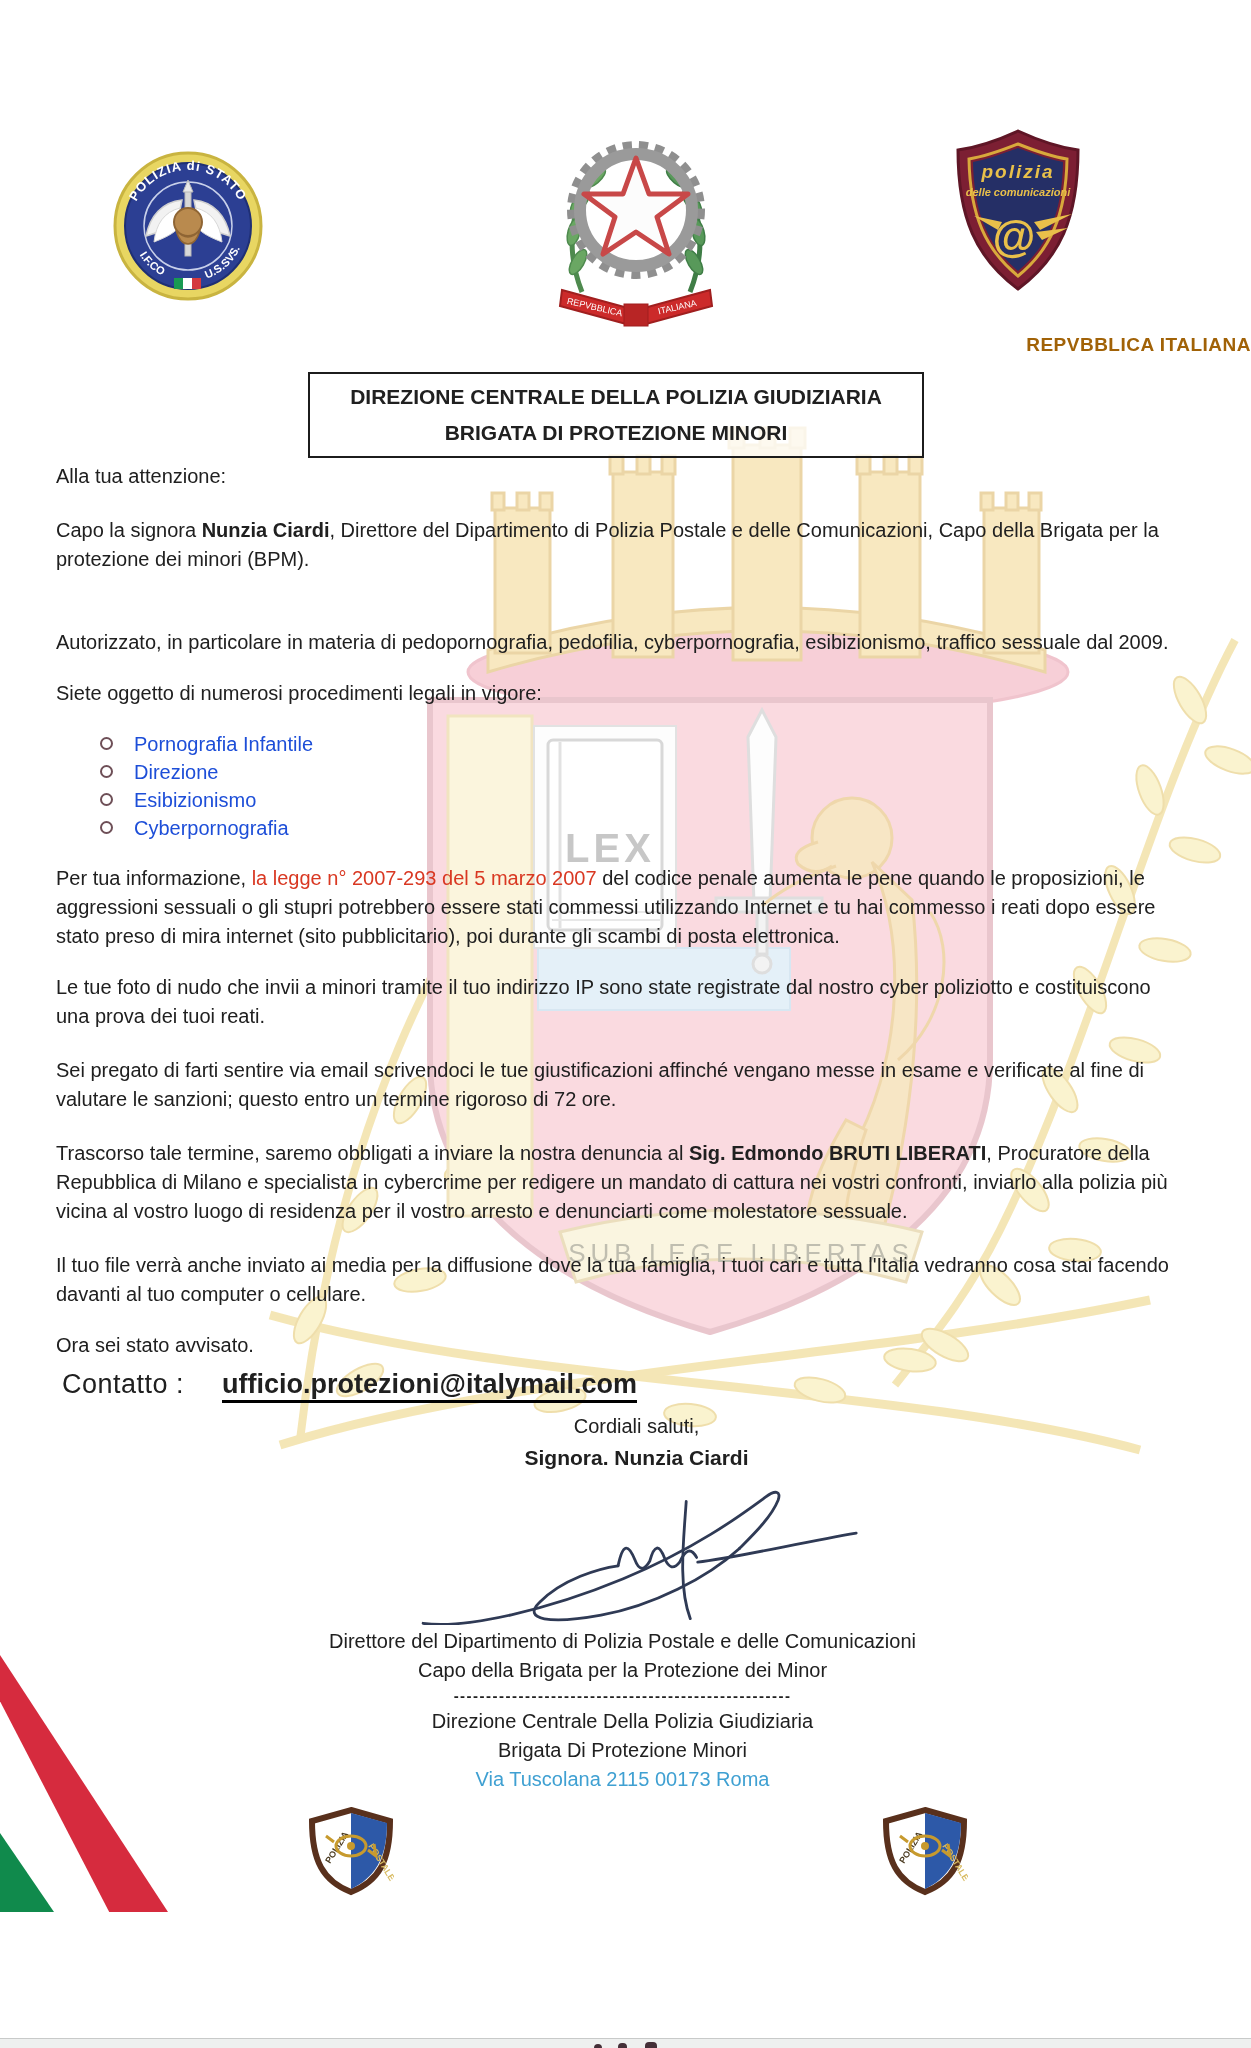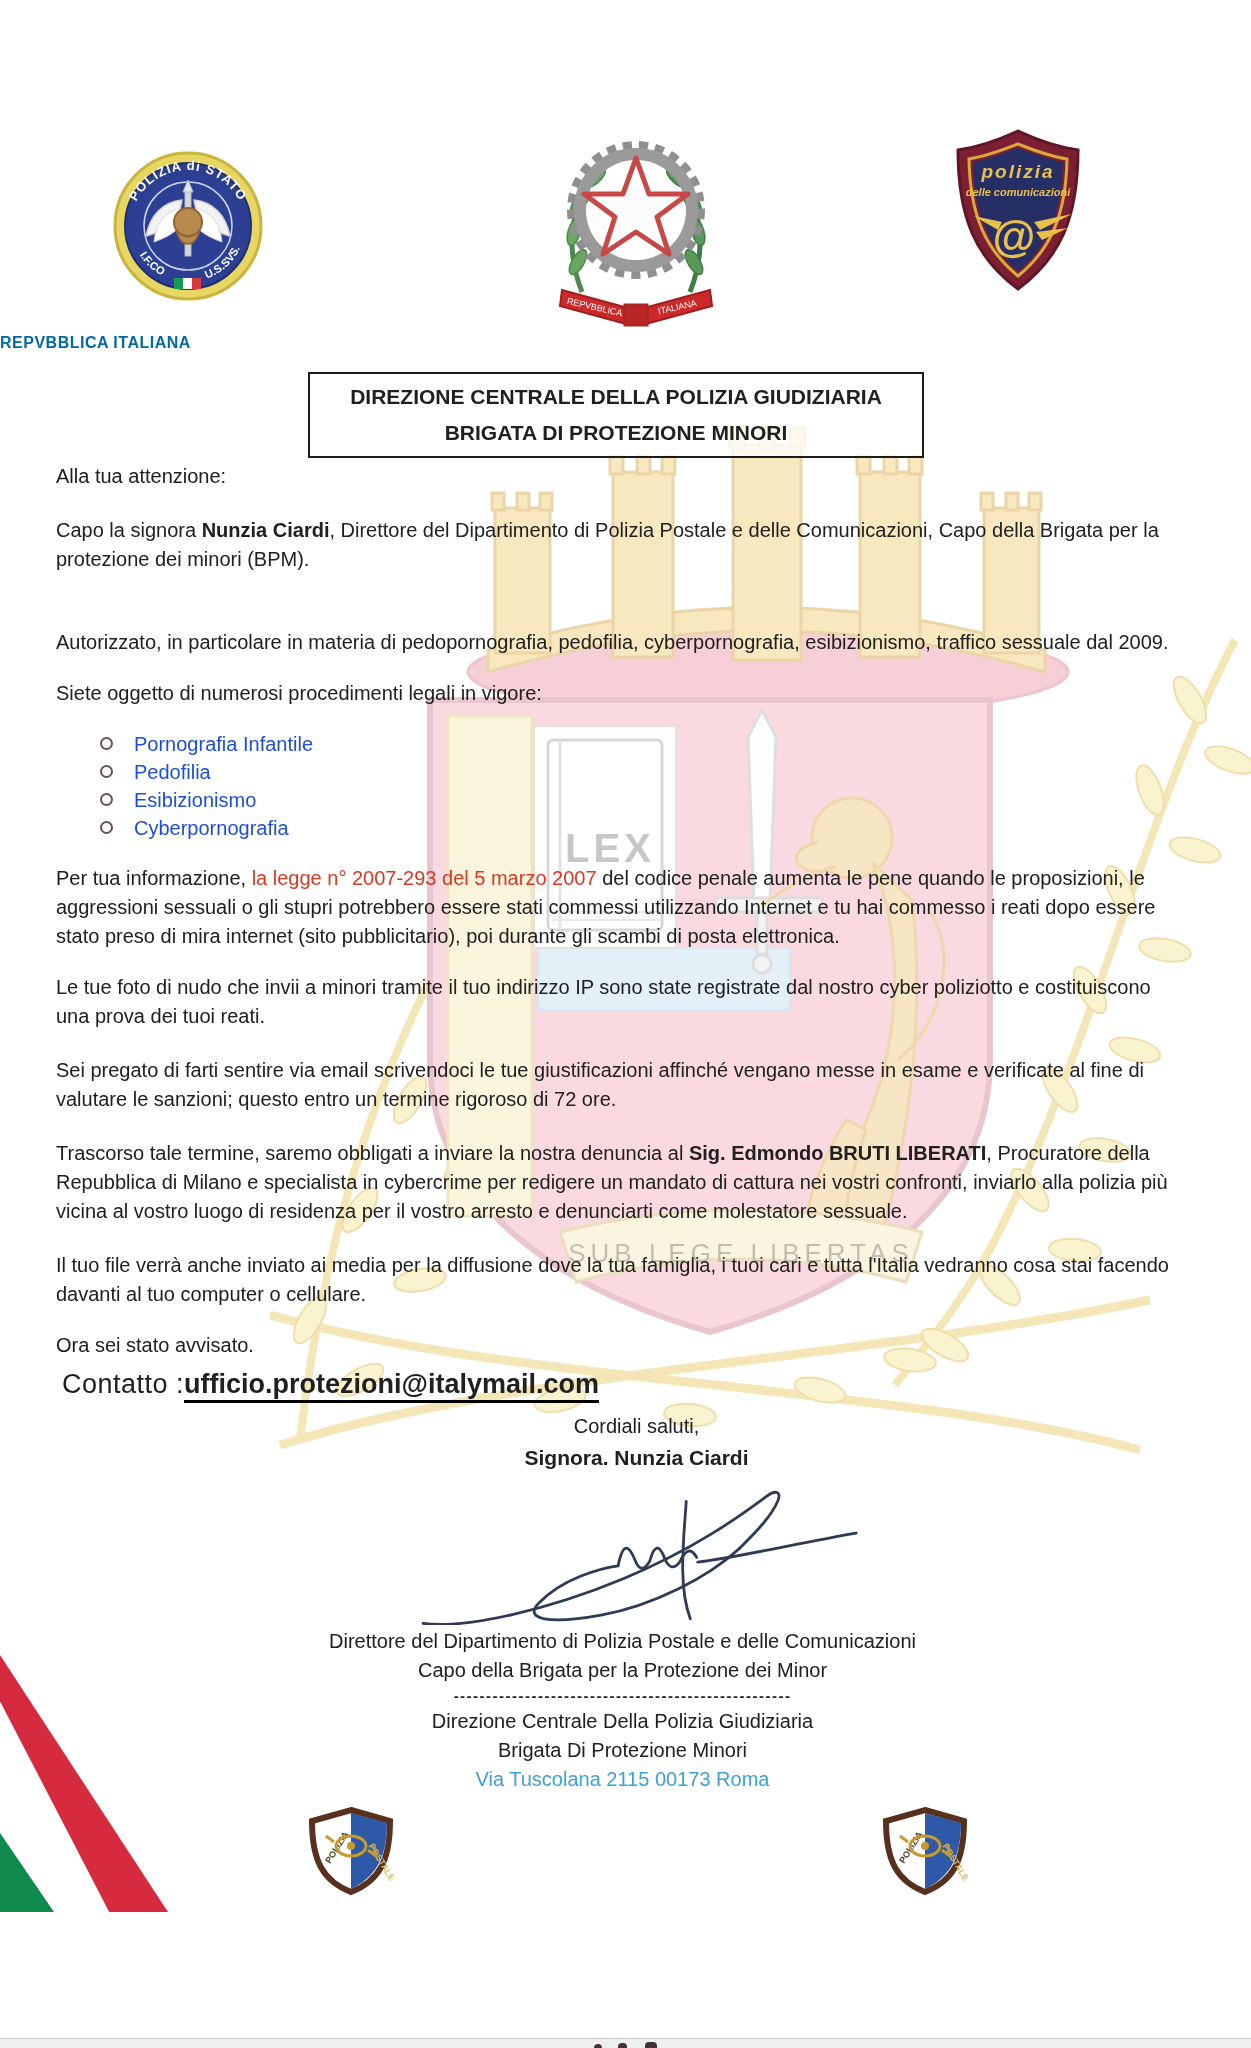--- a/index.html
+++ b/index.html
@@ -9,42 +9,42 @@
     font-family:"Liberation Sans", sans-serif;
     color:#202020;
   }
   
   .watermark{position:absolute;left:0;top:330px;z-index:0;opacity:.55;pointer-events:none;}
   
   .badge-left{position:absolute;left:112px;top:150px;z-index:2;}
   .emblem-center{position:absolute;left:552px;top:122px;z-index:2;}
   .badge-right{position:absolute;left:952px;top:126px;z-index:2;}
   .caption{
-    position:absolute;left:0;right:0;top:334px;text-align:left;z-index:2;
-    font-size:16px;font-weight:bold;color:#0369a1;letter-spacing:.5px;
+    position:absolute;left:0;right:0;top:334px;text-align:right;z-index:2;
+    font-size:19px;font-weight:bold;color:#a16207;letter-spacing:.5px;
   }
   .title-box{
     position:absolute;left:308px;top:372px;width:612px;z-index:2;
     border:2px solid #1c1c1c;background:rgba(255,255,255,.75);
     text-align:center;font-weight:bold;font-size:21px;line-height:36px;padding:5px 0;
   }
   
   .content{position:absolute;left:56px;right:62px;top:462px;z-index:2;font-size:20px;line-height:29px;}
   .para{margin:0 0 25px 0;}
   .para.tight{margin-bottom:22px;}
   b{font-weight:bold;}
   .law-red{color:#d93822;}
   .charges{list-style:none;margin:0 0 22px 44px;padding:0;color:#1d4ed8;line-height:28px;}
   .charges li{margin:0;}
   .bullet{
     display:inline-block;width:9px;height:9px;border:2px solid #6e4f57;border-radius:50%;
     margin-right:21px;vertical-align:1px;background:transparent;
   }
   .contact-line{margin:6px 0 12px 6px;font-size:27px;white-space:nowrap;}
-  .contact-label{letter-spacing:.5px;}
+  .contact-label{margin-right:38px;letter-spacing:.5px;}
   .contact-email{font-weight:bold;border-bottom:3px solid #000000;padding-bottom:1px;}
   .closing{ text-align:center; transform:translateX(14px); line-height:31px;}
   .closing .name{font-weight:bold;font-size:21px;}
   .signature-wrap{text-align:center;transform:translateX(18px);margin:2px 0 0 0;height:150px;}
   .footer-block{text-align:center;line-height:29px;margin-top:2px;}
   .footer-divider{font-weight:bold;letter-spacing:1.5px;line-height:22px;font-size:15px;}
   .footer-address{color:#3fa0d2;}
   .badge-bottom-left{position:absolute;left:308px;top:1806px;z-index:2;}
   .badge-bottom-right{position:absolute;left:882px;top:1806px;z-index:2;}
   
@@ -265,21 +265,21 @@
   <p class="para">Alla tua attenzione:</p>
 
   <p class="para"><span>Capo la signora </span><b>Nunzia Ciardi</b><span>, Direttore del Dipartimento di Polizia Postale e delle Comunicazioni, Capo della Brigata per la protezione dei minori (BPM).</span></p>
 
   <p class="para tight"><br><span>Autorizzato, in particolare in materia di pedopornografia, pedofilia, cyberpornografia, esibizionismo, traffico sessuale dal 2009.</span></p>
 
   <p class="para tight">Siete oggetto di numerosi procedimenti legali in vigore:</p>
 
   <ul class="charges">
     <li><span class="bullet"></span><span>Pornografia Infantile</span></li>
-    <li><span class="bullet"></span><span>Pedofilia</span></li>
+    <li><span class="bullet"></span><span>Direzione</span></li>
     <li><span class="bullet"></span><span>Esibizionismo</span></li>
     <li><span class="bullet"></span><span>Cyberpornografia</span></li>
   </ul>
 
   <p class="para tight"><span>Per tua informazione, </span><span class="law-red">la legge n° 2007-293 del 5 marzo 2007</span><span> del codice penale aumenta le pene quando le proposizioni, le aggressioni sessuali o gli stupri potrebbero essere stati commessi utilizzando Internet e tu hai commesso i reati dopo essere stato preso di mira internet (sito pubblicitario), poi durante gli scambi di posta elettronica.</span></p>
 
   <p class="para">Le tue foto di nudo che invii a minori tramite il tuo indirizzo IP sono state registrate dal nostro cyber poliziotto e costituiscono una prova dei tuoi reati.</p>
 
   <p class="para">Sei pregato di farti sentire via email scrivendoci le tue giustificazioni affinché vengano messe in esame e verificate al fine di valutare le sanzioni; questo entro un termine rigoroso di 72 ore.</p>
 

